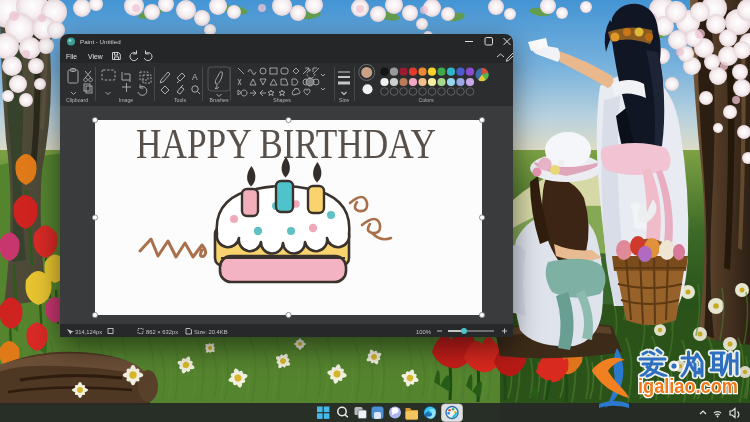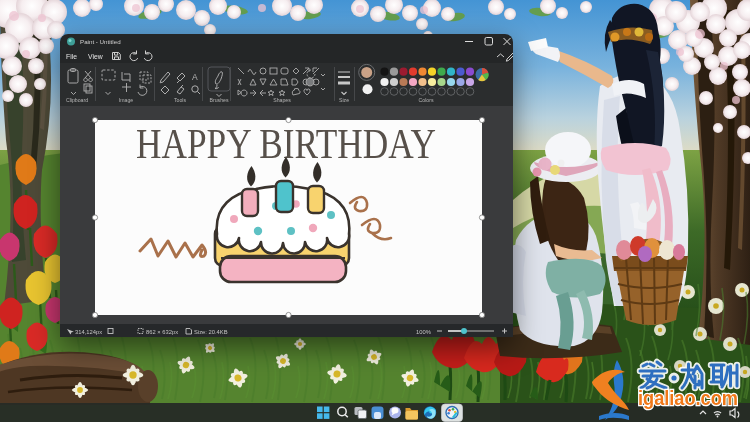--- a/index.html
+++ b/index.html
@@ -686,21 +686,21 @@
 </g>
 
 <g stroke="#e4e4e4" stroke-width="1.2" fill="none">
  <path d="M700,12.5 l3,-3 3,3"></path>
  <path d="M714,11.5 a5,5 0 0 1 7,0 m-5.6,2 a2.8,2.8 0 0 1 4.2,0"></path>
           <circle cx="717.5" cy="15" r="0.9" fill="#e4e4e4" stroke="none"></circle>
  <path d="M730,9.5 h2 l3,-2.5 v9 l-3,-2.5 h-2 z M737.5,10 a4,4 0 0 1 0,6"></path>
 </g>
 </svg>
 </div>
-<div class="abs" style="left:585px;top:344px;width:165px;height:76px">
+<div class="abs" style="left:585px;top:332px;width:165px;height:76px">
       <svg width="165" height="76" viewBox="0 0 165 76" style="position:absolute;left:0;top:0">
 <g>
  <path transform="translate(4,6)" d="M28,10 C34,20 36,32 33,44 C31,56 25,64 16,70 C24,58 27,46 25,33 C24,24 25,16 28,10 Z" fill="#2b79cc"></path>
  <path transform="translate(4,6)" d="M3,32 C12,21 26,17 36,22 C29,23 23,27 19,33 C27,46 36,51 40,60 C29,57 16,50 9,41 C5,36 3,34 3,32 Z" fill="#f08020"></path>
  <path transform="translate(4,6)" d="M10,66 C20,62 32,62 40,66 L40,70 C30,67 18,67 10,70 Z" fill="#2b79cc"></path>
 </g>
 <g transform="translate(0,6)" stroke="#ffffff" stroke-width="6.5" fill="none" stroke-linecap="round" stroke-linejoin="round" opacity="0.9">
  <g transform="translate(55,12)">
             <path d="M3,4 l4,-2 M10,2 l4,2 M17,0 l4,3 M0,9 h25 M3,14 h19 M12,11 C10,19 6,24 1,26 M7,17 C13,21 20,24 26,26 M17,17 C15,22 11,25 7,26"></path>
           </g>

